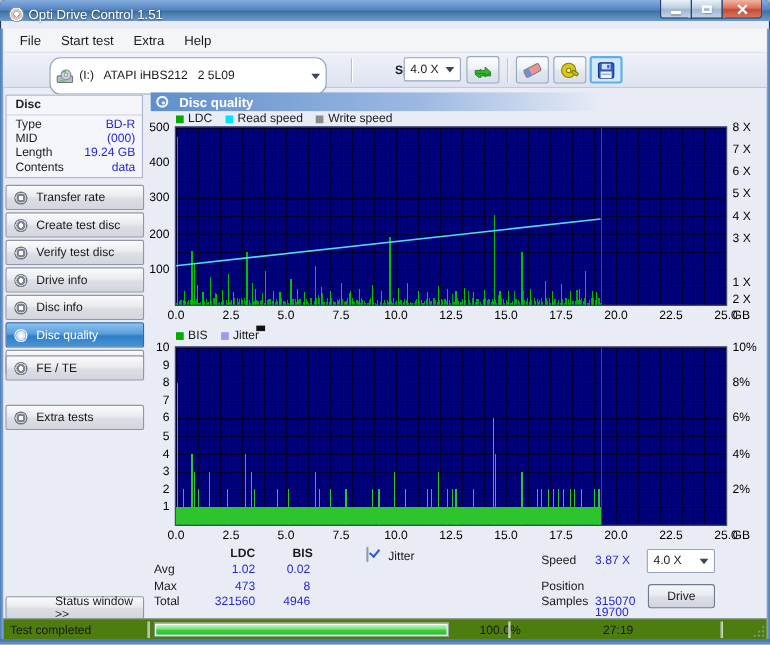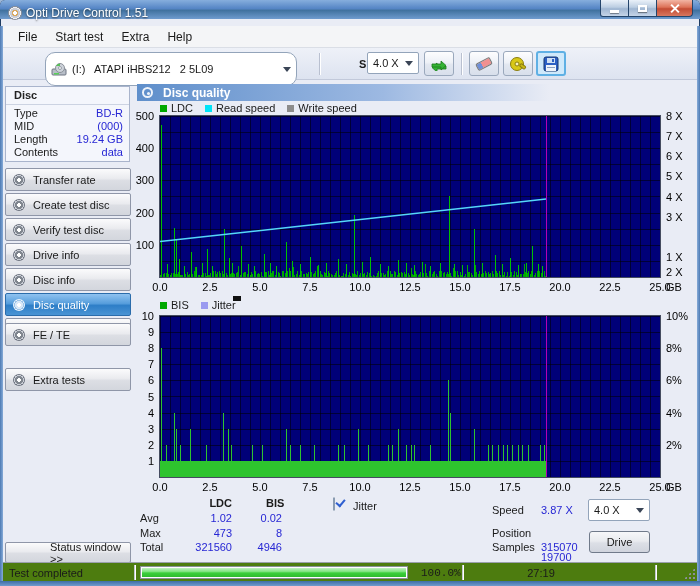--- a/index.html
+++ b/index.html
@@ -766,20 +766,20 @@
     <span>Drive</span>
   </div>
 
   
   <div class="a statusbar">
     <span class="a" style="left:6px;top:4px;">Test completed</span>
     <span class="sbsep" style="left:131px;"></span>
     <div class="progress">
         <div class="fill"></div>
       </div>
-    <span class="a" style="left:418px;top:4px;font-family:Liberation Mono, monospace;">100.0%</span>
+    <span class="a" style="left:433px;top:4px;">100.0%</span>
     <span class="sbsep" style="left:459px;"></span>
-    <span class="a" style="left:508px;top:4px;width:60px;text-align:center;">27:19</span>
+    <span class="a" style="left:529px;top:4px;width:60px;text-align:center;">27:19</span>
     <span class="sbsep" style="left:652px;"></span>
     <span class="grip"></span>
   </div>
 
 </div>
 
 </body></html>

